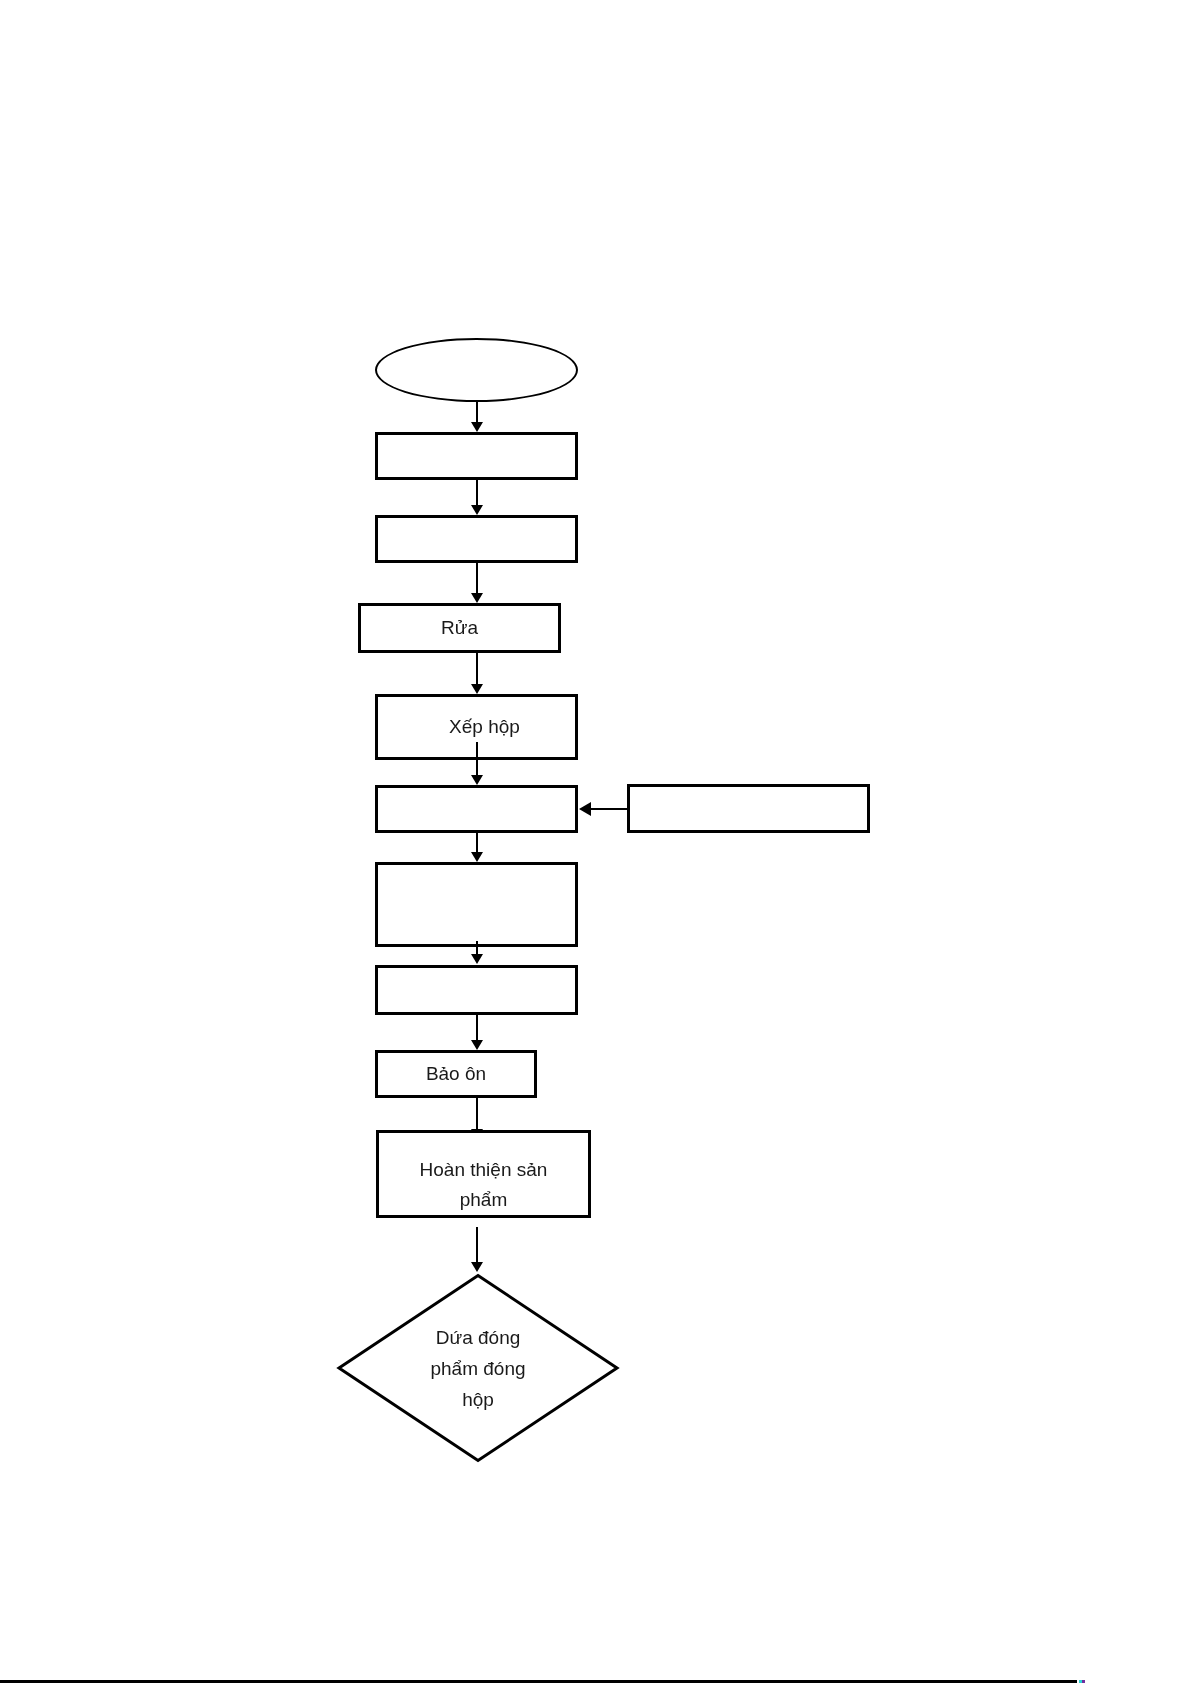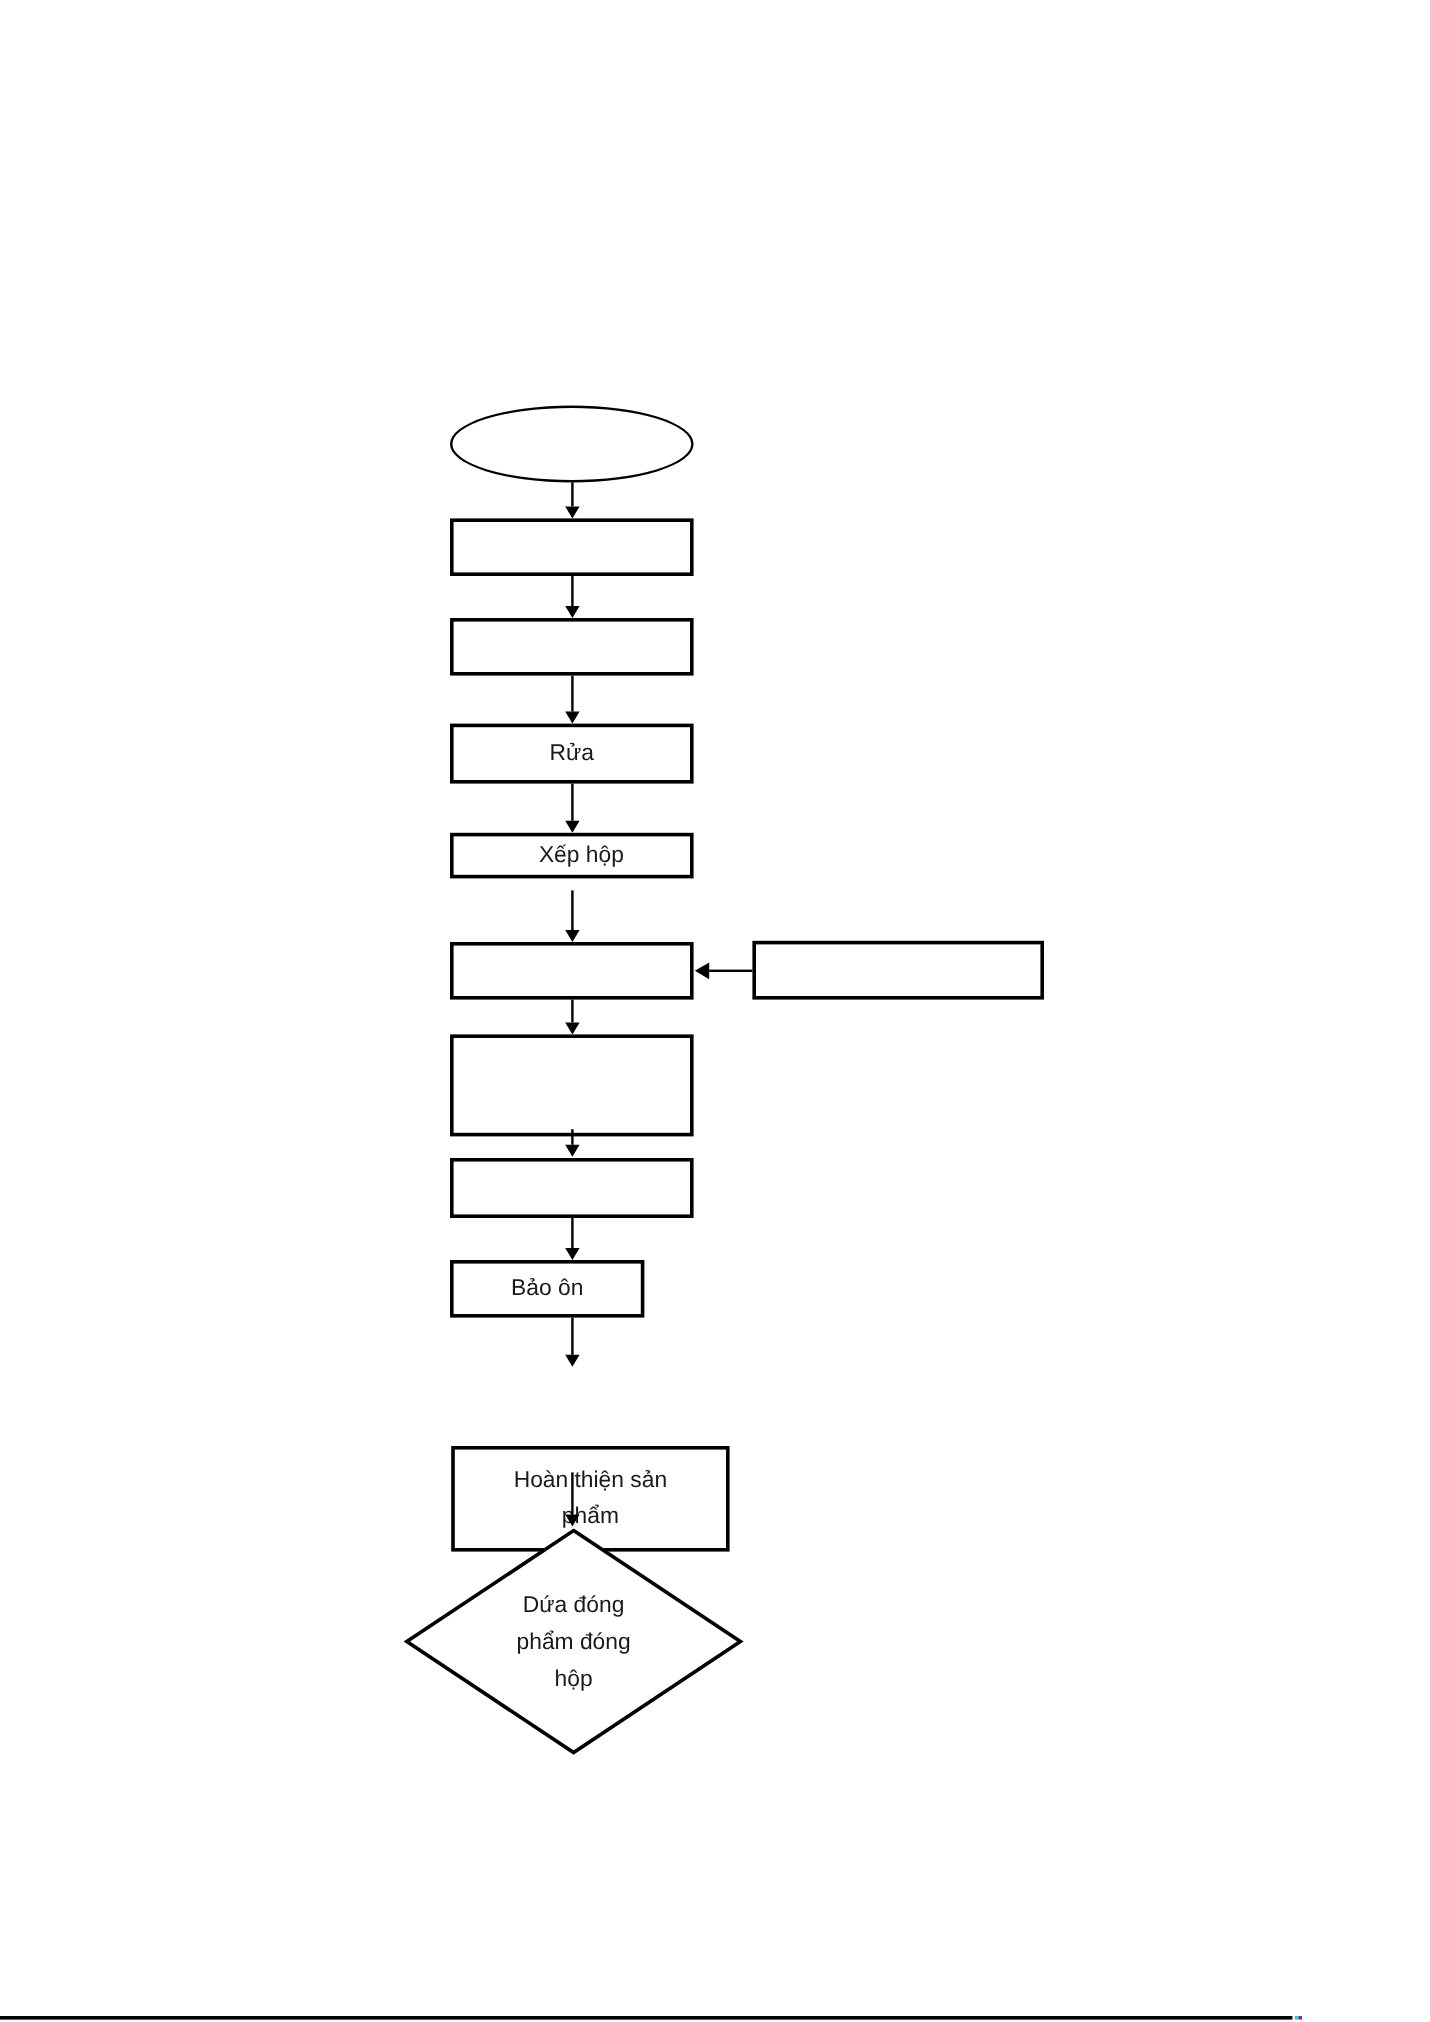--- a/index.html
+++ b/index.html
@@ -151,30 +151,30 @@
 
   <div class="node rect" style="left:375px; top:515px; width:203px; height:48px;">
     <span class="label"></span>
   </div>
 
   <div class="varrow" style="left:471px; top:563px; height:40px;">
     <div class="vline"></div>
     <div class="vhead"></div>
   </div>
 
-  <div class="node rect" style="left:375px; top:603px; width:203px; height:50px;">
+  <div class="node rect" style="left:358px; top:603px; width:203px; height:50px;">
     <span class="label">Rửa</span>
   </div>
 
   <div class="varrow" style="left:471px; top:653px; height:41px;">
     <div class="vline"></div>
     <div class="vhead"></div>
   </div>
 
-  <div class="node rect" style="left:375px; top:694px; width:203px; height:38px;padding-left:16px;">
+  <div class="node rect" style="left:375px; top:694px; width:203px; height:66px;padding-left:16px;">
     <span class="label">Xếp hộp</span>
   </div>
 
   <div class="varrow" style="left:471px; top:742px; height:43px;">
     <div class="vline"></div>
     <div class="vhead"></div>
   </div>
 
   <div class="node rect" style="left:375px; top:785px; width:203px; height:48px;">
     <span class="label"></span>
@@ -214,21 +214,21 @@
 
   <div class="node rect" style="left:375px; top:1050px; width:162px; height:48px;">
     <span class="label">Bảo ôn</span>
   </div>
 
   <div class="varrow" style="left:471px; top:1098px; height:41px;">
     <div class="vline"></div>
     <div class="vhead"></div>
   </div>
 
-  <div class="node rect" style="left:376px; top:1205px; width:232px; height:88px;">
+  <div class="node rect" style="left:376px; top:1130px; width:215px; height:88px;align-items:flex-end;">
     <span class="label multiline">
       <span>Hoàn thiện sản</span>
       <span>phẩm</span>
     </span>
   </div>
 
   <div class="varrow" style="left:471px; top:1227px; height:45px;">
     <div class="vline"></div>
     <div class="vhead"></div>
   </div>

